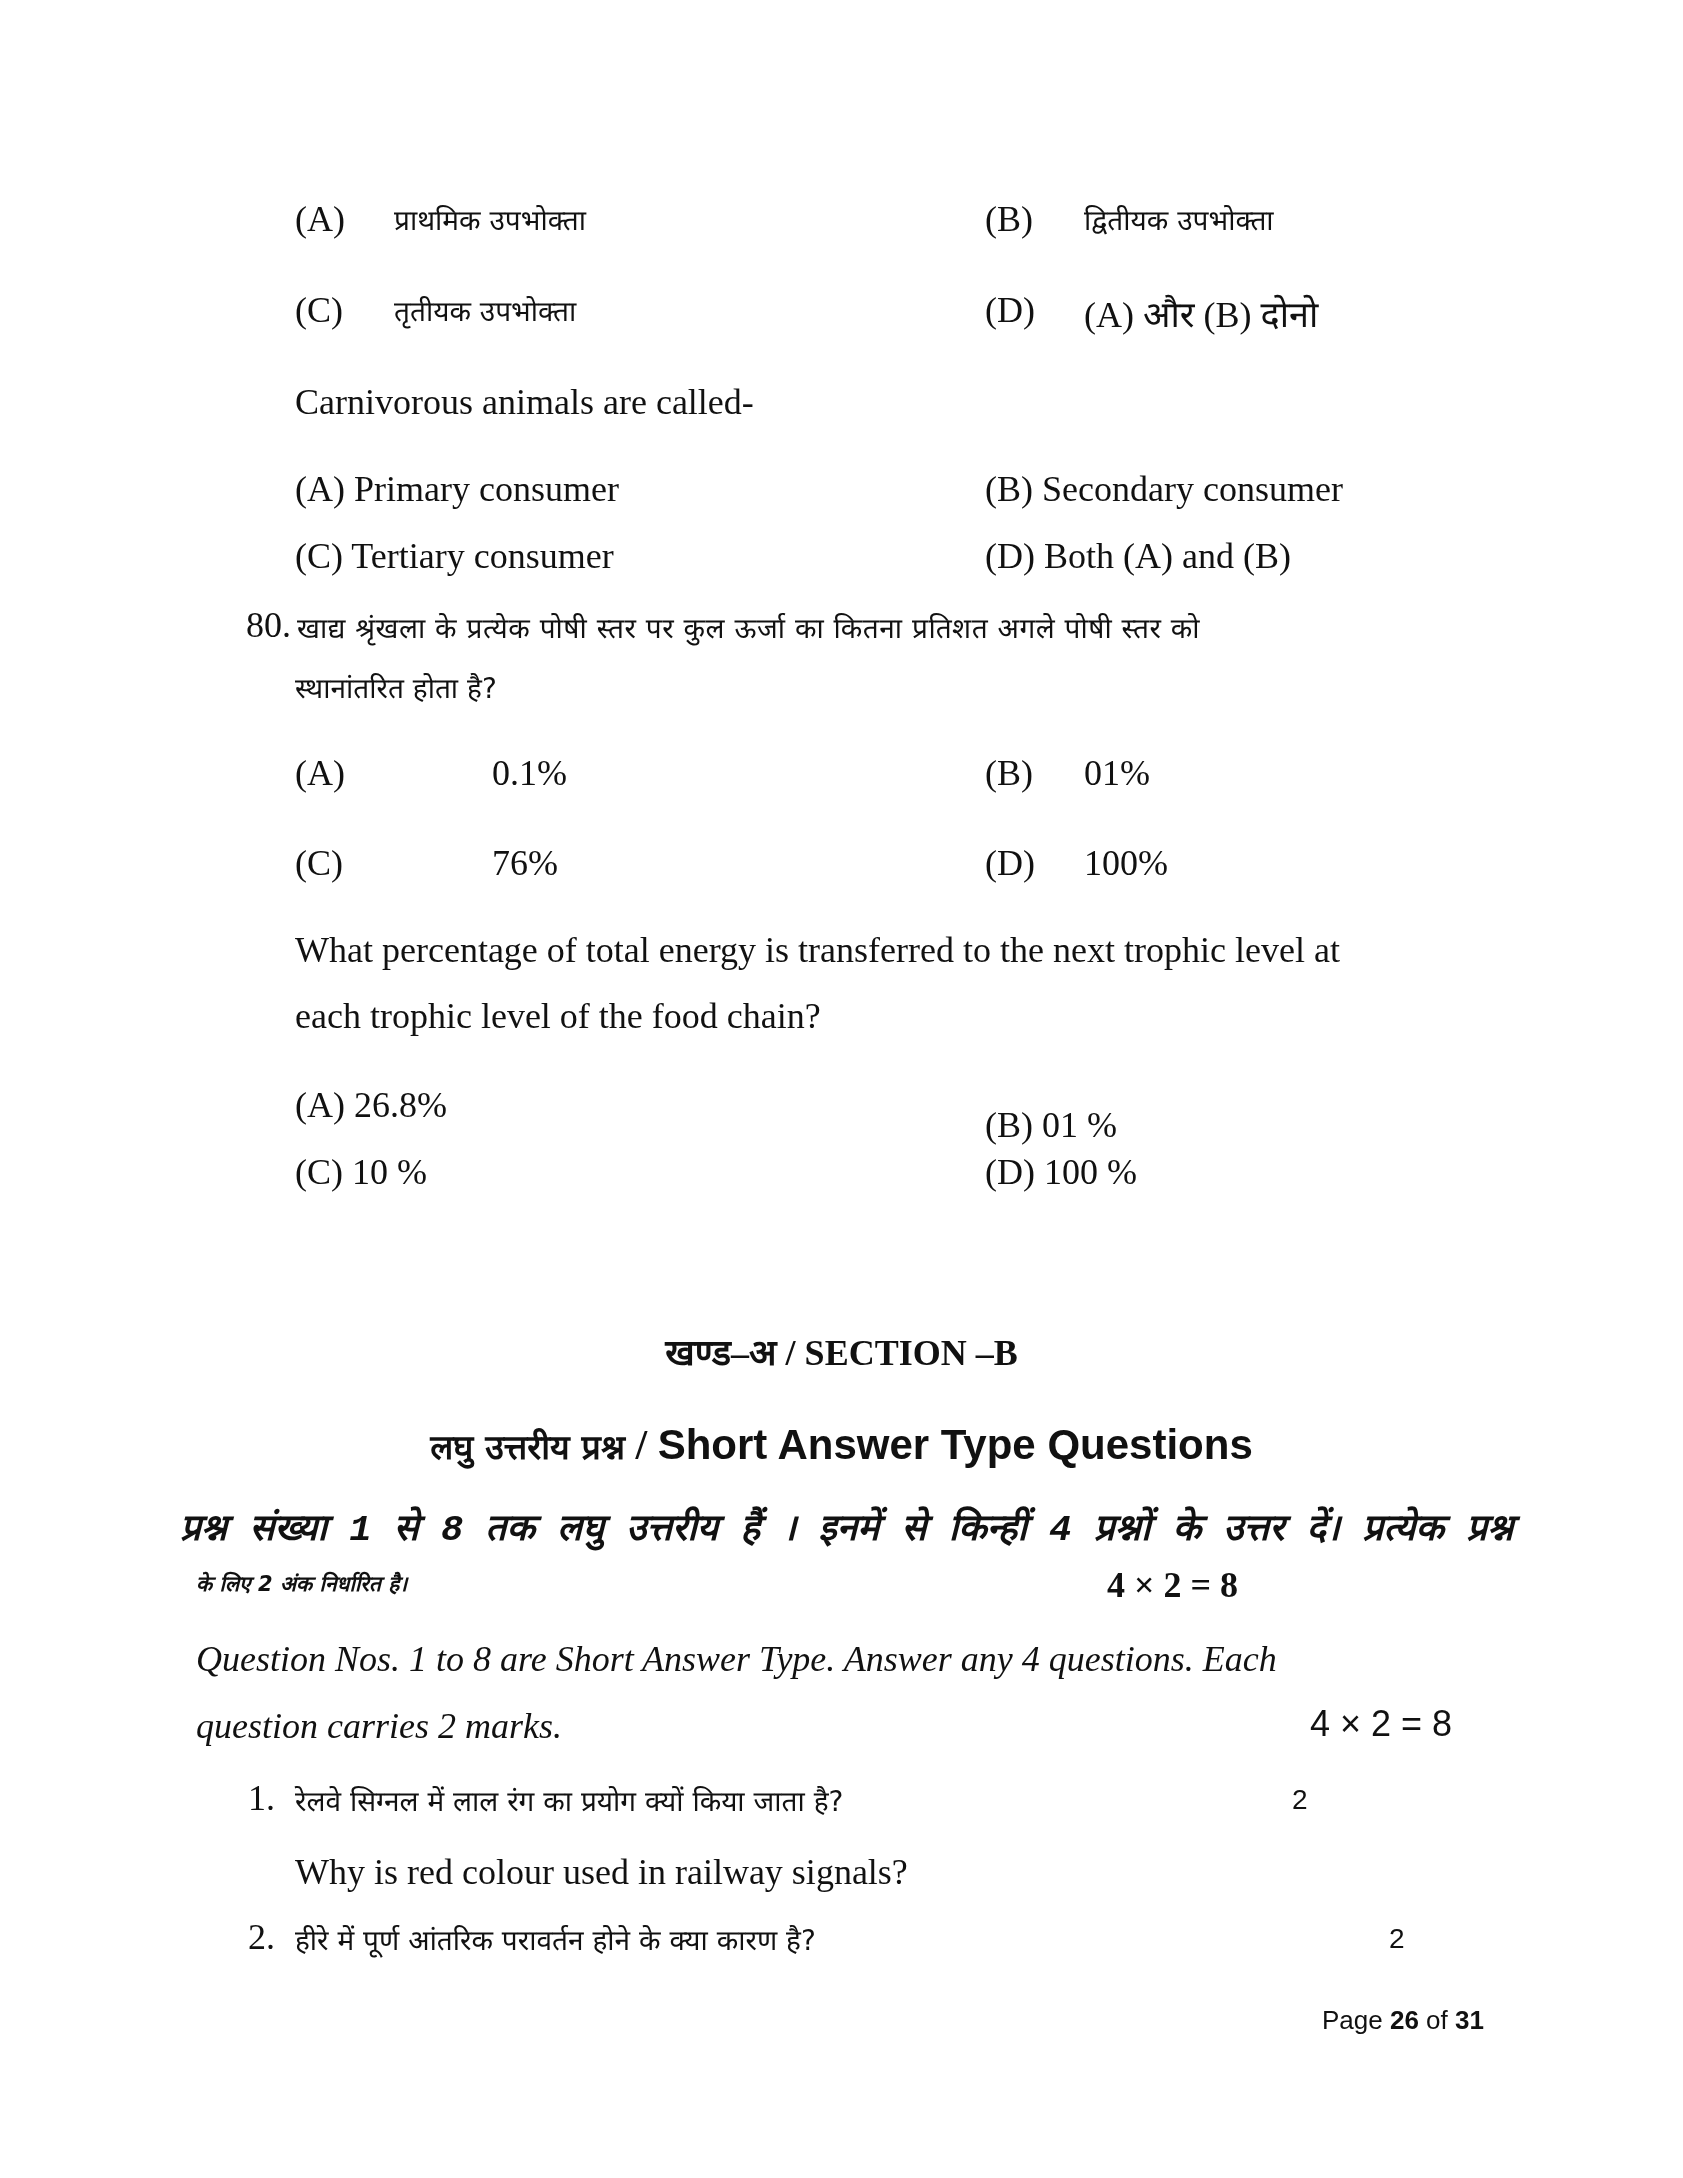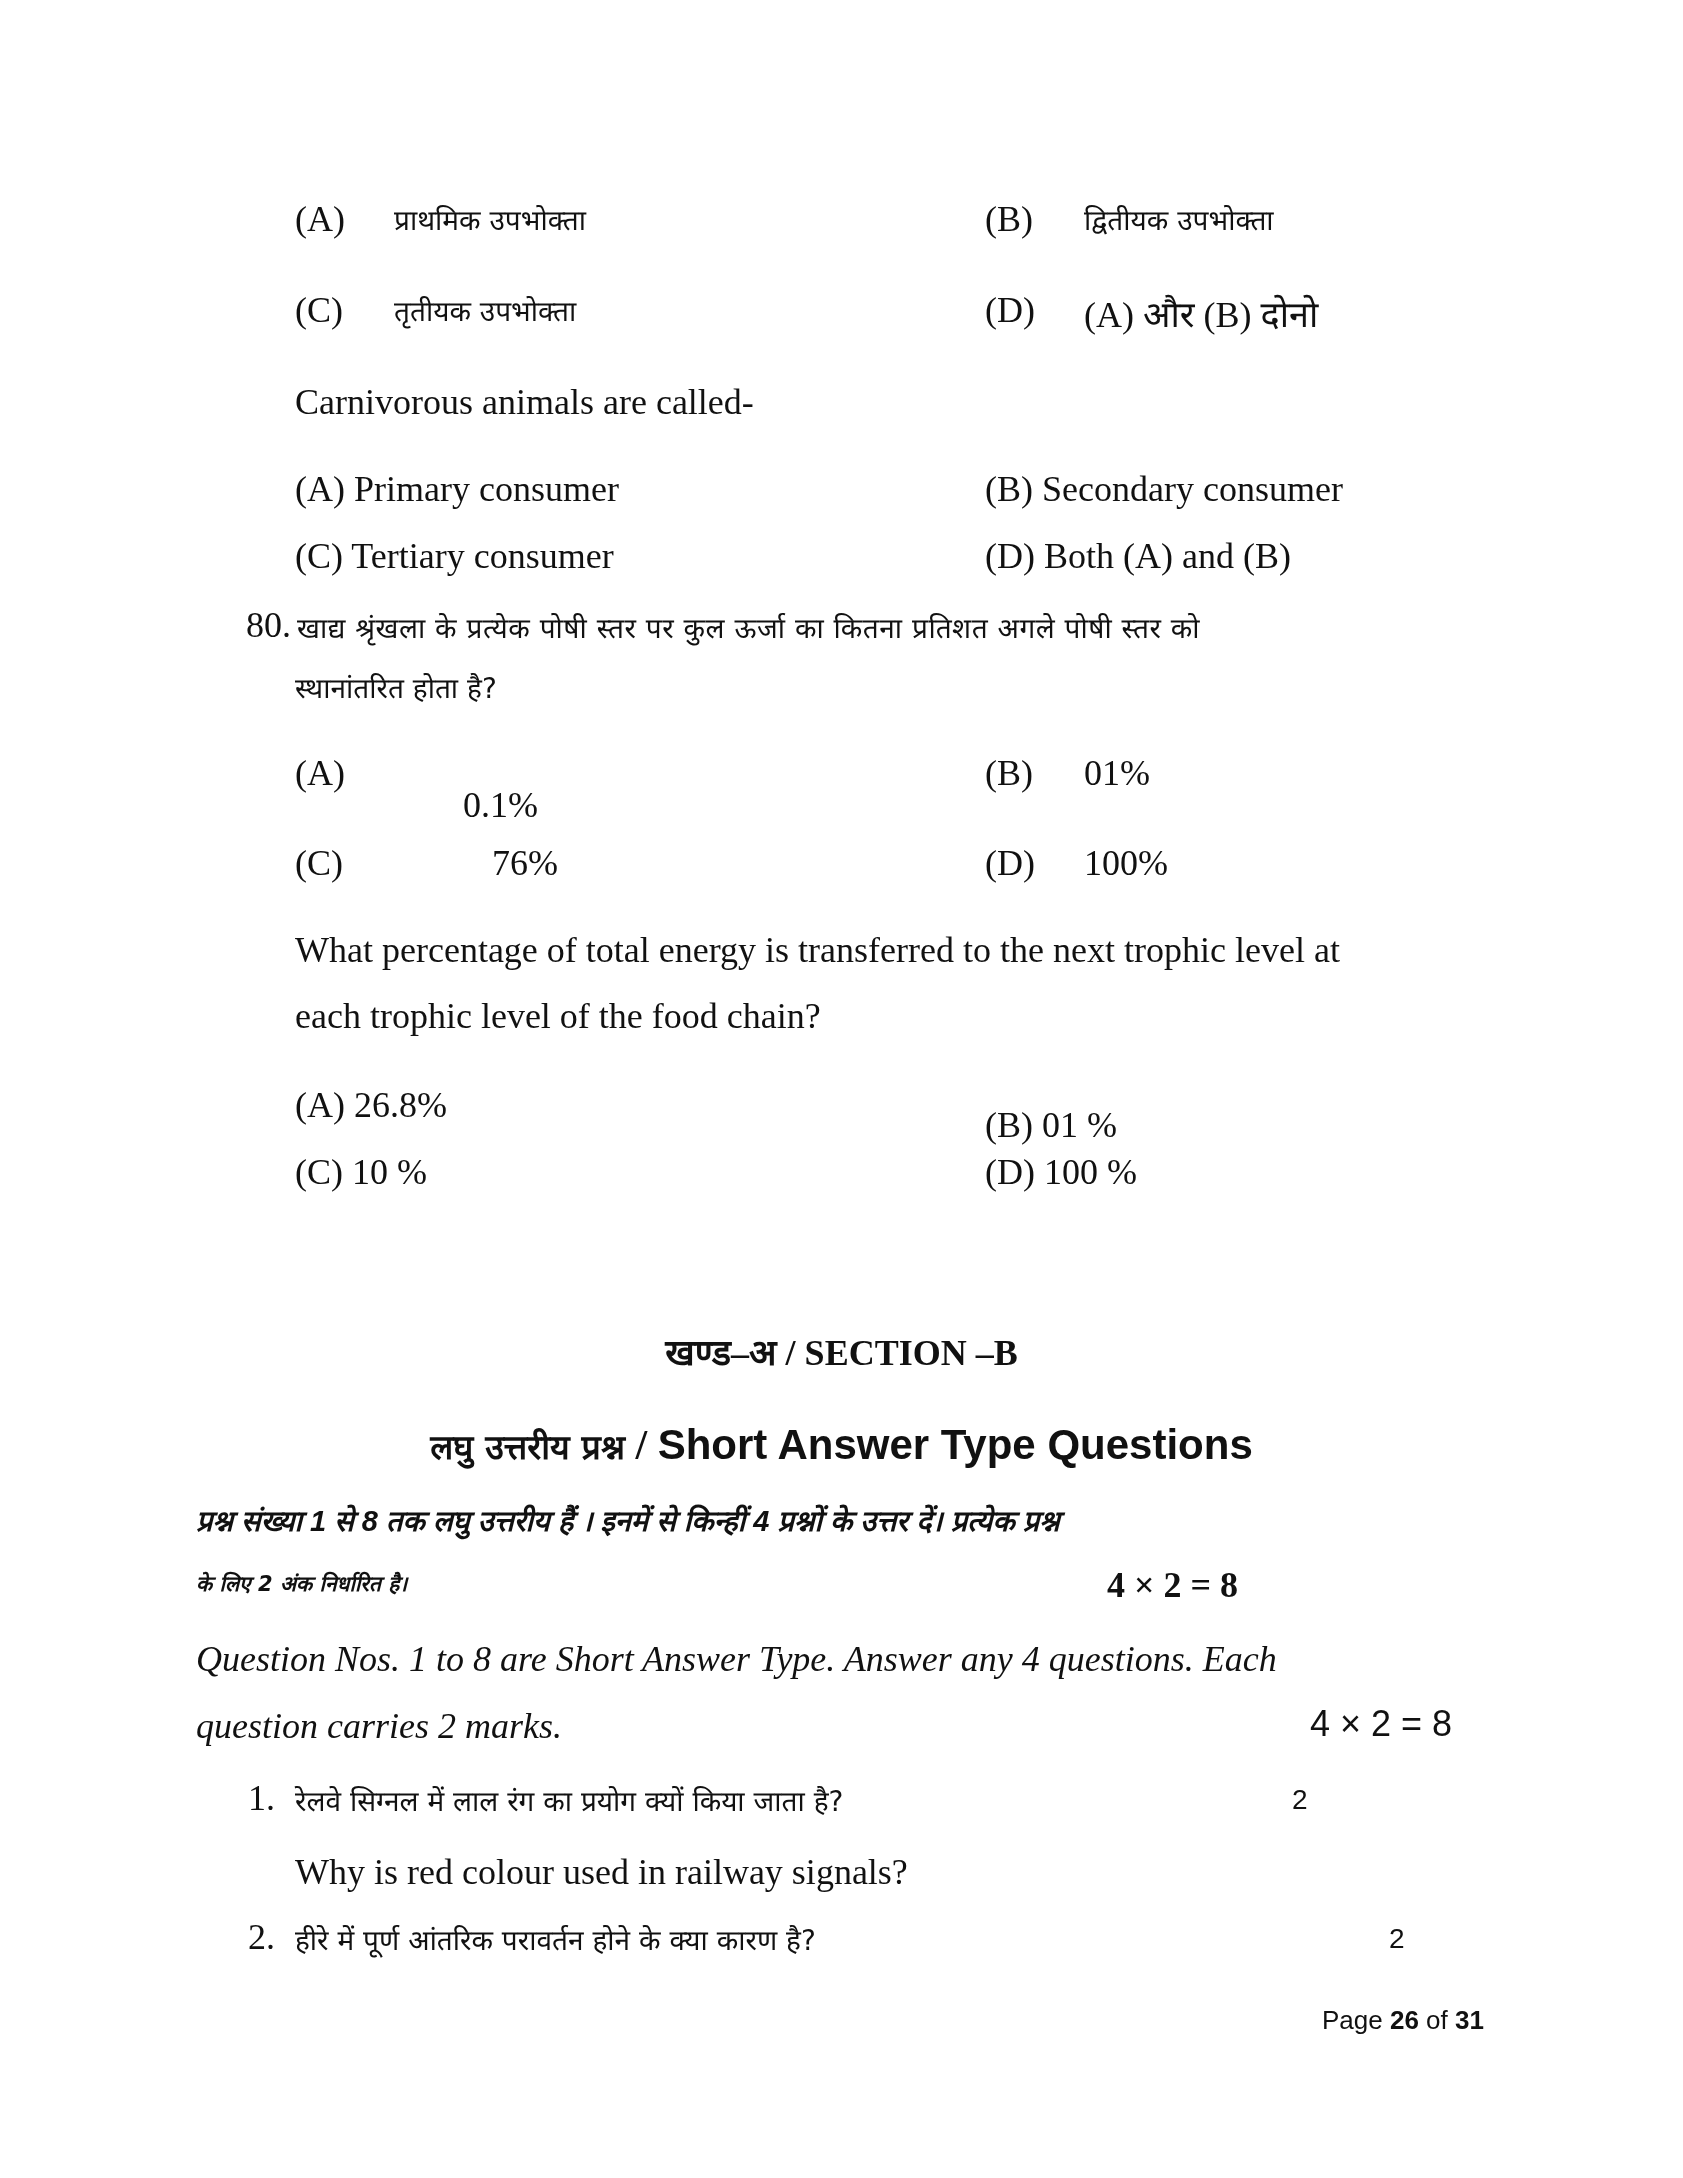--- a/index.html
+++ b/index.html
@@ -37,21 +37,21 @@
   <span class="abs serif" style="left:295px; top:535px;">(C) Tertiary consumer</span>
   <span class="abs serif" style="left:985px; top:535px;">(D) Both (A) and (B)</span>
 </div>
 
 <div>
   <span class="abs serif" style="left:246px; top:604px;">80.</span>
   <span class="abs hindi" style="left:297px; top:608px; letter-spacing:0.5px;">खाद्य श्रृंखला के प्रत्येक पोषी स्तर पर कुल ऊर्जा का कितना प्रतिशत अगले पोषी स्तर को</span>
   <span class="abs hindi" style="left:295px; top:668px;">स्थानांतरित होता है?</span>
 
   <span class="abs opt-label" style="left:295px; top:752px;">(A)</span>
-  <span class="abs serif" style="left:463px; top:752px;margin-top:32px;">0.1%</span>
+  <span class="abs serif" style="left:492px; top:752px;">0.1%</span>
   <span class="abs opt-label" style="left:985px; top:752px;">(B)</span>
   <span class="abs serif" style="left:1084px; top:752px;">01%</span>
   <span class="abs opt-label" style="left:295px; top:842px;">(C)</span>
   <span class="abs serif" style="left:492px; top:842px;">76%</span>
   <span class="abs opt-label" style="left:985px; top:842px;">(D)</span>
   <span class="abs serif" style="left:1084px; top:842px;">100%</span>
 
   <span class="abs serif" style="left:295px; top:929px;">What percentage of total energy is transferred to the next trophic level at</span>
   <span class="abs serif" style="left:295px; top:995px;">each trophic level of the food chain?</span>
 
@@ -59,21 +59,21 @@
   <span class="abs serif" style="left:985px; top:1104px;">(B) 01 %</span>
   <span class="abs serif" style="left:295px; top:1151px;">(C) 10 %</span>
   <span class="abs serif" style="left:985px; top:1151px;">(D) 100 %</span>
 </div>
 
 <div>
   <div class="abs bold" style="left:0; width:1683px; text-align:center; top:1327px; font-size:36px; font-family:'Liberation Serif', serif;">खण्ड–अ  / SECTION –B</div>
   <div class="abs" style="left:0; width:1683px; text-align:center; top:1421px; font-size:42px;">
     <span class="bold" style="font-family:'DejaVu Sans', sans-serif; font-size:34px;">लघु उत्तरीय प्रश्न</span><span class="bold" style="font-family:'Liberation Serif', serif;"> / </span><span class="bold" style="font-family:Liberation Sans, sans-serif;">Short Answer Type Questions</span>
   </div>
-  <span class="abs bold italic" style="left:196px; top:1500px; font-family:Liberation Sans, sans-serif; font-size:29px;">प्रश्न संख्या 1 से 8 तक  लघु उत्तरीय हैं । इनमें से किन्हीं 4 प्रश्नों के उत्तर दें। प्रत्येक प्रश्न</span>
+  <span class="abs bold italic" style="left:180px; top:1500px; font-family:Liberation Mono, monospace; font-size:37px;">प्रश्न संख्या 1 से 8 तक  लघु उत्तरीय हैं । इनमें से किन्हीं 4 प्रश्नों के उत्तर दें। प्रत्येक प्रश्न</span>
   <span class="abs bold italic" style="left:196px; top:1569px; font-family:'DejaVu Sans', sans-serif; font-size:21px;">के लिए 2 अंक निर्धारित है।</span>
   <span class="abs bold" style="left:1107px; top:1564px; font-size:36px; font-family:'Liberation Serif', serif;">4 × 2 = 8</span>
   <span class="abs italic serif" style="left:196px; top:1638px;">Question Nos. 1 to 8 are Short Answer Type. Answer any 4 questions. Each</span>
   <span class="abs italic serif" style="left:196px; top:1705px;">question carries 2 marks.</span>
   <span class="abs sans" style="left:1310px; top:1703px; font-size:36px;">4 × 2 = 8</span>
 </div>
 
 <div>
   <span class="abs serif" style="left:248px; top:1777px;">1.</span>
   <span class="abs hindi" style="left:295px; top:1781px;">रेलवे सिग्नल में लाल रंग का प्रयोग क्यों किया जाता है?</span>

